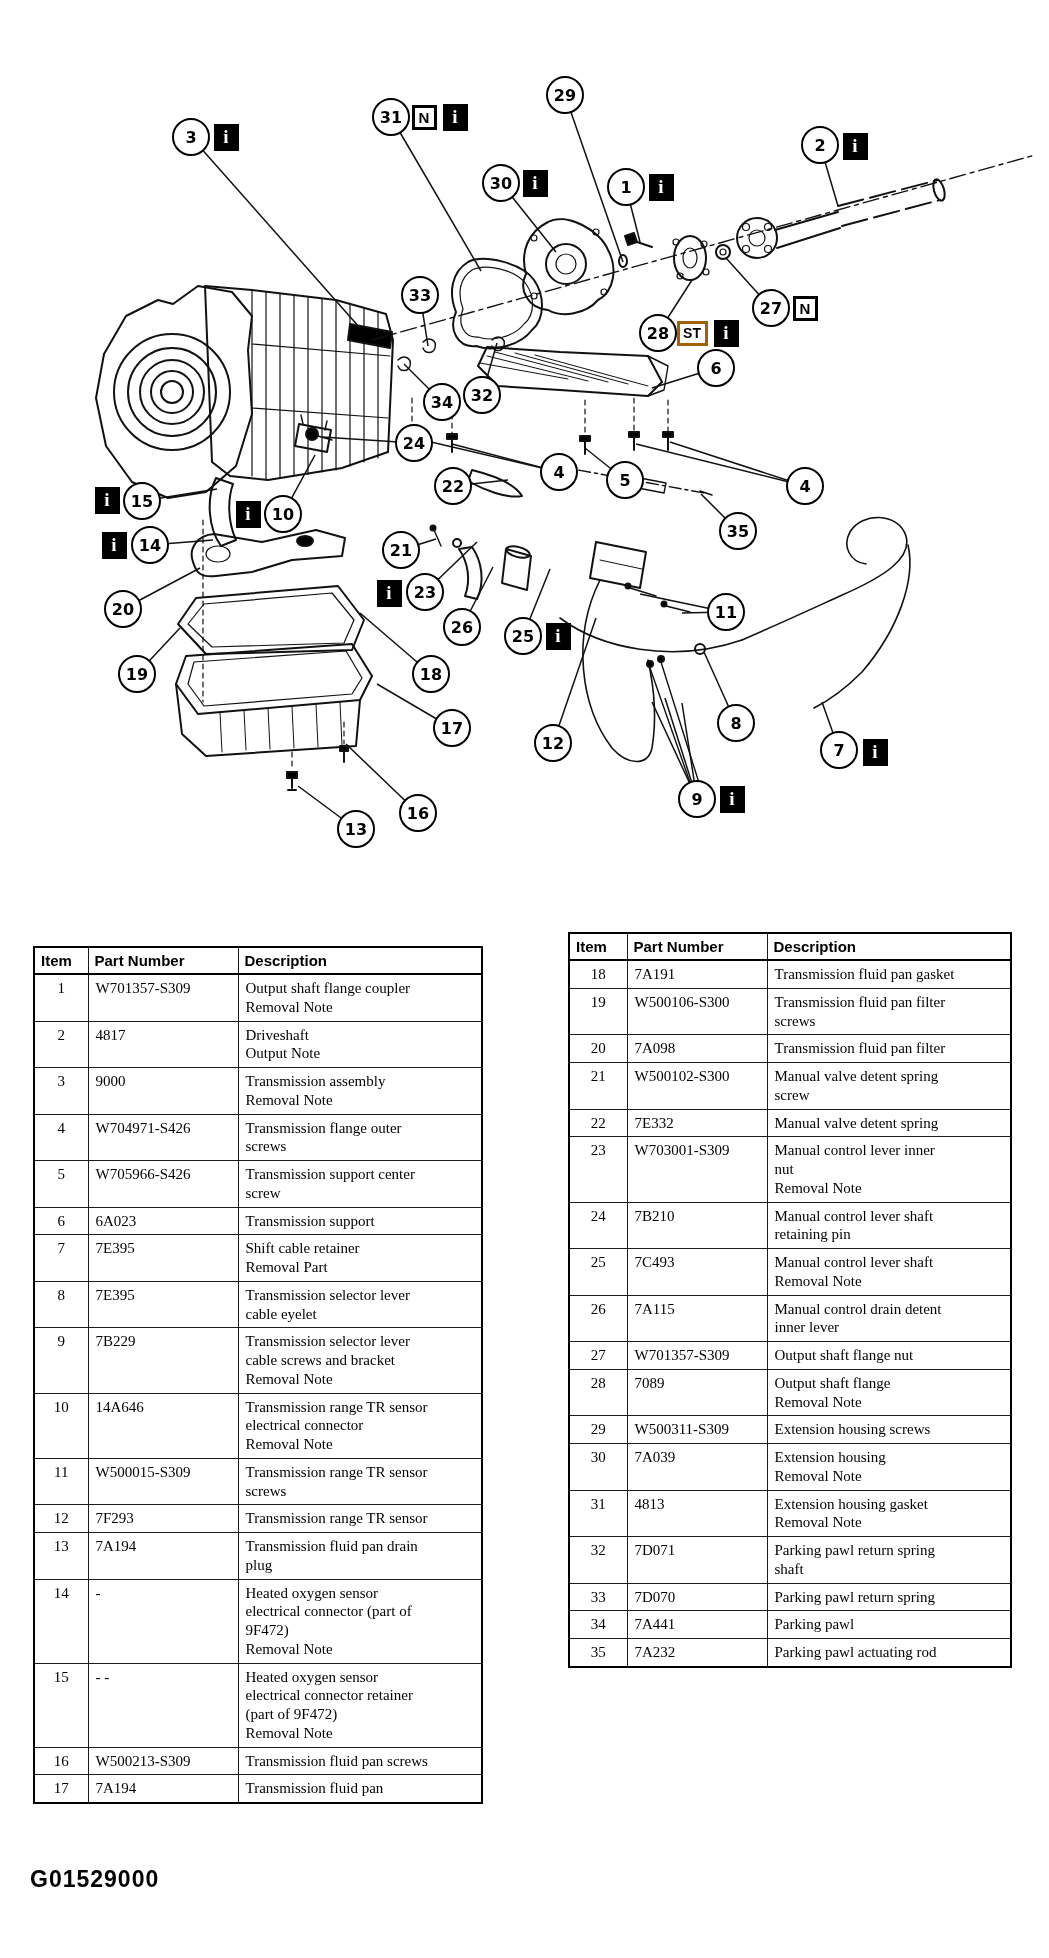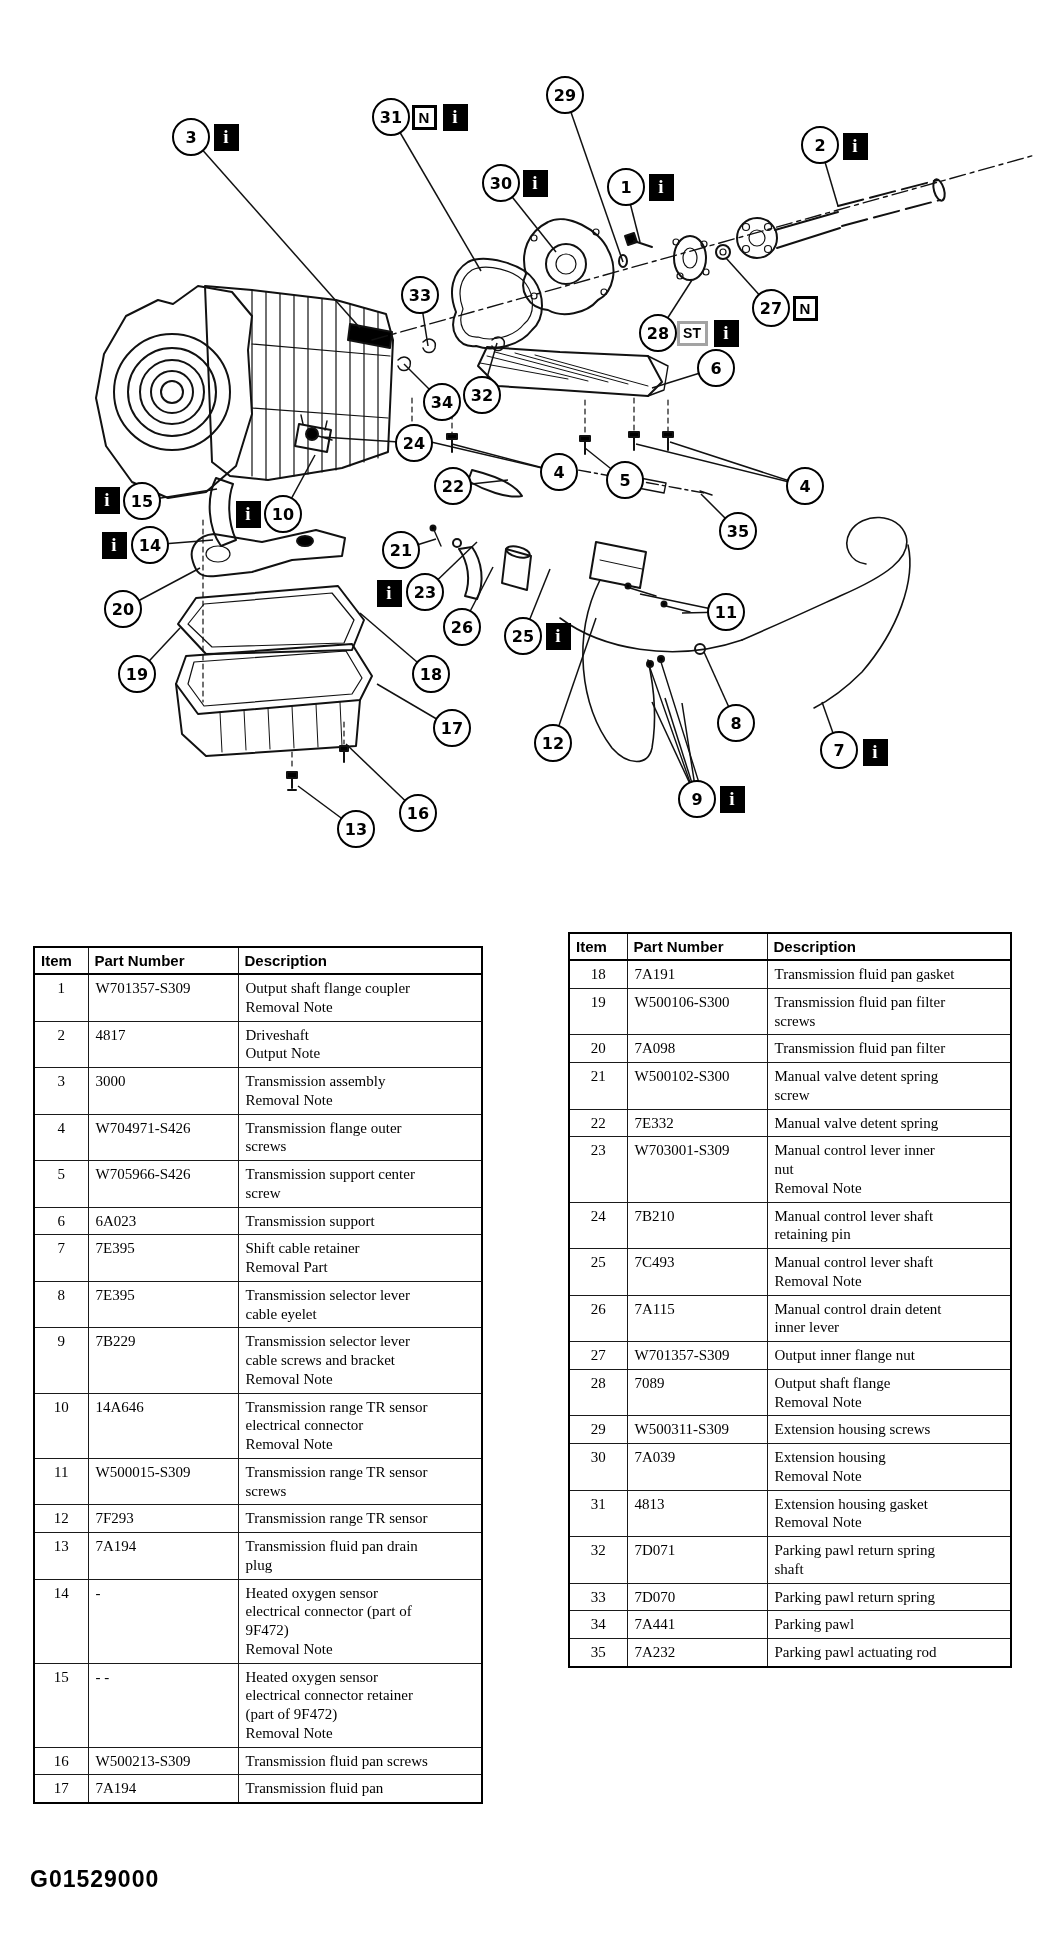--- a/index.html
+++ b/index.html
@@ -5,21 +5,21 @@
   html,body{margin:0;padding:0;background:#fff;}
   body{width:1049px;height:1958px;position:relative;font-family:"Liberation Serif",serif;color:#000;}
   #diagram{position:absolute;left:0;top:0;width:1049px;height:935px;}
   #art,#leader-svg{position:absolute;left:0;top:0;}
   .callout{position:absolute;width:38px;height:38px;border:2px solid #000;border-radius:50%;
     background:#fff;box-sizing:border-box;display:flex;align-items:center;justify-content:center;
     font:bold 16px "DejaVu Sans",sans-serif;z-index:3;}
   .badge{position:absolute;box-sizing:border-box;display:flex;align-items:center;justify-content:center;z-index:3;}
   .badge-i{width:25px;height:27px;background:#000;color:#fff;font:bold 19px "Liberation Serif",serif;}
   .badge-N{width:25px;height:25px;background:#fff;border:3px solid #000;color:#000;font:bold 15px "Liberation Sans",sans-serif;}
-  .badge-ST{width:31px;height:25px;background:#fff;border:3px solid #a3a3a3;color:#000;font:bold 14px "Liberation Sans",sans-serif;letter-spacing:0;}
+  .badge-ST{width:31px;height:25px;background:#fff;border:3px solid #a16207;color:#000;font:bold 14px "Liberation Sans",sans-serif;letter-spacing:0;}
   table.parts{position:absolute;border-collapse:collapse;table-layout:fixed;
     font:15px/1.25 "Liberation Serif",serif;background:#fff;}
   table.parts,table.parts th,table.parts td{border:1px solid #1a1a1a;}
   table.parts{border:2px solid #000;}
   table.parts th{font:bold 15px "Liberation Sans",sans-serif;text-align:left;padding:4px 6px;border-bottom:2px solid #000;}
   table.parts th.c-item{text-align:left;}
   table.parts td{vertical-align:top;padding:4px 7px;white-space:pre-line;}
   table.parts td.c-item{text-align:center;padding-left:2px;padding-right:2px;}
   #tbl-left{left:33px;top:946px;width:450px;}
   #tbl-right{left:568px;top:932px;width:444px;}
@@ -289,21 +289,21 @@
 Removal Note</td>
       </tr>
       <tr>
         <td class="c-item">2</td>
         <td class="c-part">4817</td>
         <td class="c-desc">Driveshaft
 Output Note</td>
       </tr>
       <tr>
         <td class="c-item">3</td>
-        <td class="c-part">3000</td>
+        <td class="c-part">9000</td>
         <td class="c-desc">Transmission assembly
 Removal Note</td>
       </tr>
       <tr>
         <td class="c-item">4</td>
         <td class="c-part">W704971-S426</td>
         <td class="c-desc">Transmission flange outer
 screws</td>
       </tr>
       <tr>
@@ -451,21 +451,21 @@
       </tr>
       <tr>
         <td class="c-item">26</td>
         <td class="c-part">7A115</td>
         <td class="c-desc">Manual control drain detent
 inner lever</td>
       </tr>
       <tr>
         <td class="c-item">27</td>
         <td class="c-part">W701357-S309</td>
-        <td class="c-desc">Output inner flange nut</td>
+        <td class="c-desc">Output shaft flange nut</td>
       </tr>
       <tr>
         <td class="c-item">28</td>
         <td class="c-part">7089</td>
         <td class="c-desc">Output shaft flange
 Removal Note</td>
       </tr>
       <tr>
         <td class="c-item">29</td>
         <td class="c-part">W500311-S309</td>

